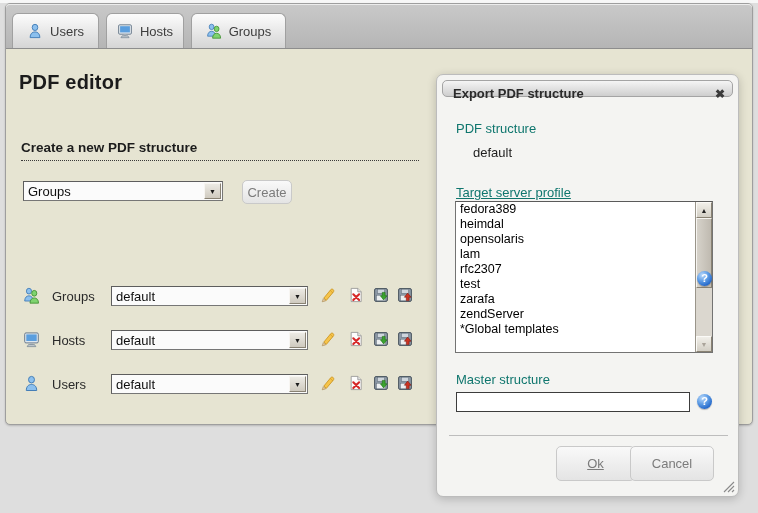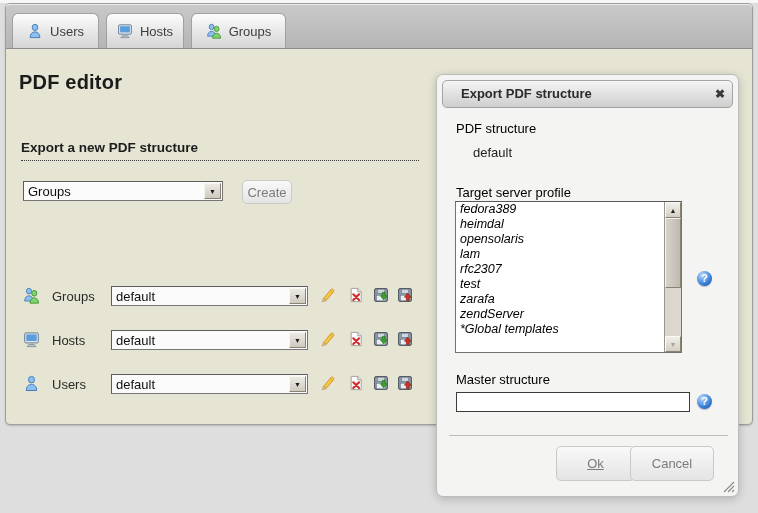--- a/index.html
+++ b/index.html
@@ -85,41 +85,40 @@
   .a-edit { left:314px; } .a-del { left:342px; } .a-exp { left:367px; } .a-imp { left:391px; }
 
   
   .dialog {
     position:absolute; left:436px; top:74px; width:303px; height:423px;
     background:#f4f4f2; border:1px solid #bcbcbc; border-radius:7px;
     box-shadow:0 2px 10px rgba(0,0,0,.2);
     font-size:13px; color:#1f1f1f;
   }
   .dtitle {
-    position:absolute; left:5px; right:5px; top:5px; height:28px;
+    position:absolute; left:5px; right:5px; top:5px; height:17px;
     background:linear-gradient(180deg,#f5f5f5,#cecece);
     border:1px solid #a4a4a4; border-radius:5px;
-    font-weight:bold; line-height:26px; padding-left:18px; color:#2b2b2b;
+    font-weight:bold; line-height:26px; padding-left:10px; color:#2b2b2b;
   }
   .dclose {
     position:absolute; right:9px; top:10px; width:18px; height:18px;
     font-size:12px; font-weight:bold; color:#3a3a3a; text-align:center; line-height:18px;
     cursor:pointer;
   }
-  .dlabel { position:absolute; left:19px; color:#000000; }
+  .dlabel { position:absolute; left:19px; color:#0f766e; }
   #lbl-structure { top:46px; }
   #val-structure { position:absolute; left:36px; top:70px; color:#1e1e1e; }
-  #lbl-target { top:110px; }
+  #lbl-target { top:110px;text-decoration:underline; }
   #lbl-master { top:297px; }
 
   .listbox {
-    position:absolute; left:18px; top:126px; width:227px; height:152px;
+    position:absolute; left:18px; top:126px; width:258px; height:152px;
     background:#fff; border:1px solid #737373; border-top-color:#5a5a5a;
     overflow:hidden;
-    font-style:italic;
   }
   .litem { height:15px; line-height:15px; padding-left:4px; font-size:12.5px; color:#000; white-space:nowrap; cursor:pointer; }
   .sbar { position:absolute; top:0; right:0; bottom:0; width:17px; background:#dbd7cf; border-left:1px solid #9a958a; }
   .sbtn {
     position:absolute; left:0; right:0; height:16px;
     background:linear-gradient(180deg,#f1efe9,#d3cfc5);
     border:1px solid; border-color:#fbfaf7 #898273 #898273 #fbfaf7;
     display:flex; align-items:center; justify-content:center; font-size:7px; cursor:pointer;
   }
   .sb-up { top:0; color:#222; }
@@ -219,21 +218,21 @@
       <svg>
           <use href="#i-group"></use>
         </svg>
       <span>Groups</span>
     </div>
   </div>
 
   <div class="content">
     <div class="page-title">PDF editor</div>
 
-    <div class="sect" id="create-head">Export a new PDF structure</div>
+    <div class="sect" id="create-head">Create a new PDF structure</div>
 
     <div class="xselect" id="create-select">
       <span class="selval">Groups</span>
       <span class="selarrow">▼</span>
     </div>
     <div class="uibtn" id="create-btn">Create</div>
 
 
     <div class="mrow" id="row-0">
       <span class="rowicon"><svg>

